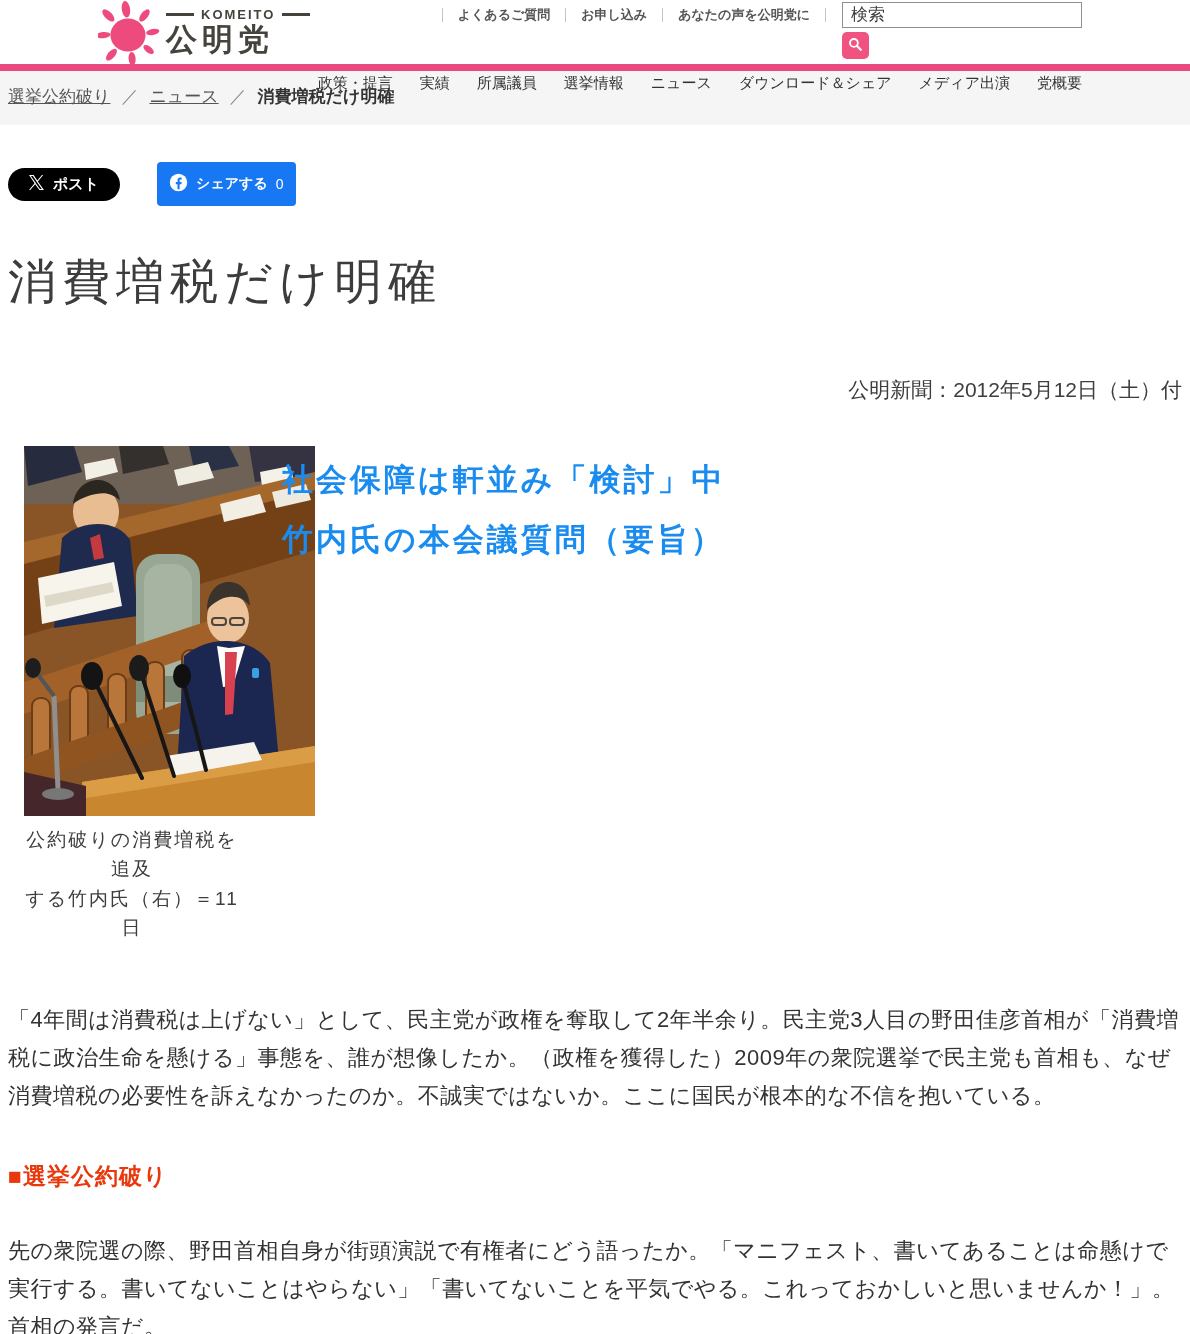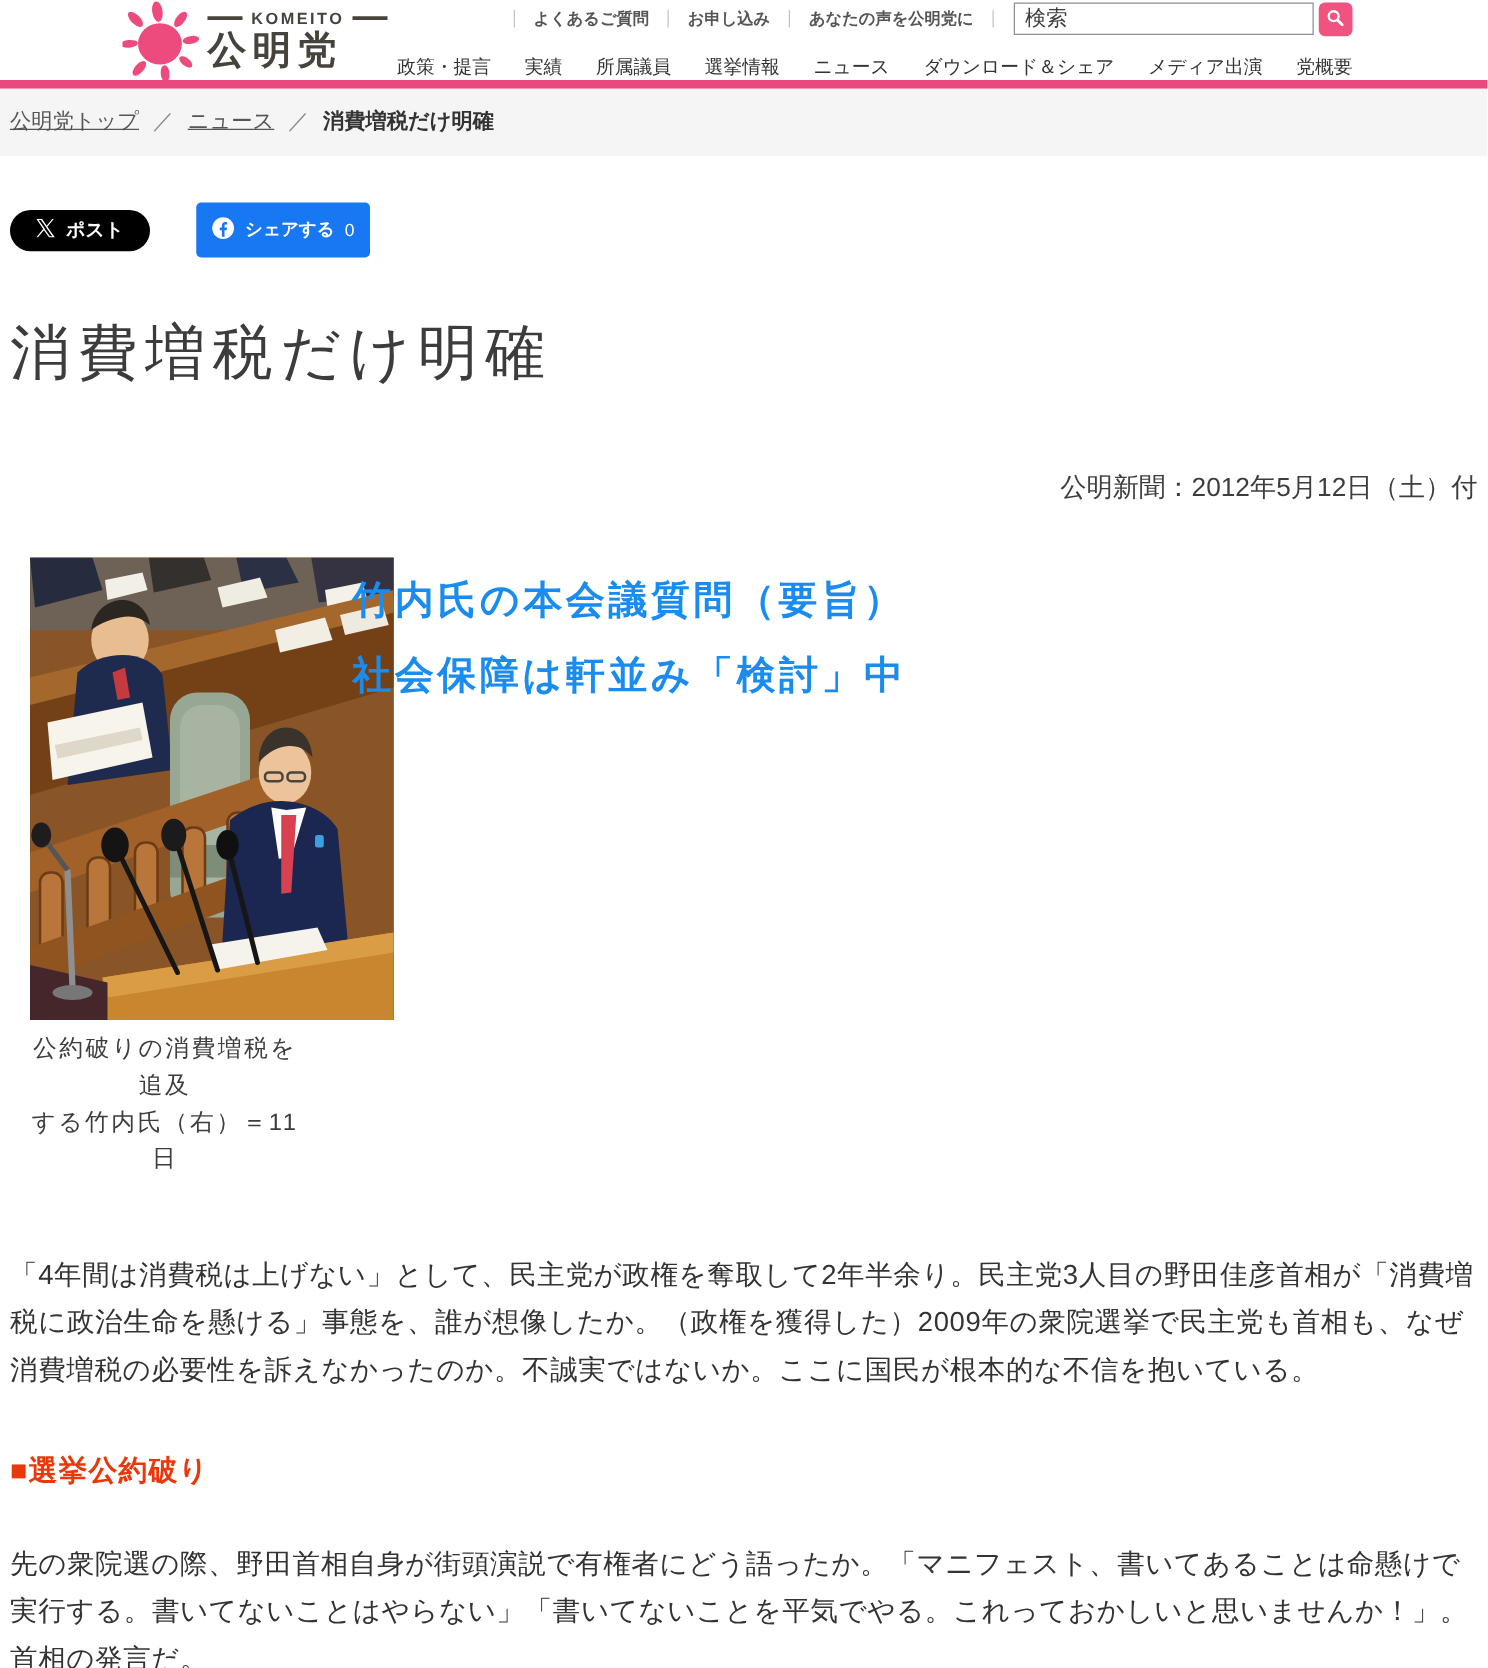--- a/index.html
+++ b/index.html
@@ -27,21 +27,21 @@
   .party-name {
     font-size:31px; font-weight:bold; color:#45433c;
     letter-spacing:5px; line-height:1.05; margin-top:2px;
   }
 
   .header-right { position:absolute; right:108px; top:2px; display:flex; flex-direction:column; align-items:flex-end; }
   .header-top-row { display:flex; align-items:flex-start; }
   .utility-nav { display:flex; align-items:center; font-size:13px; color:#555; margin-top:6px;font-weight:bold; }
   .utility-nav a { color:#555; padding:0 15px; border-left:1px solid #c4c4c4; line-height:14px; }
   .utility-nav::after { content:""; height:14px; border-left:1px solid #c4c4c4; margin-right:16px; }
-  .search-box { display:flex; align-items:flex-start; gap:4px; }
+  .search-box { display:flex; align-items:flex-start; gap:4px;flex-direction:column; }
   .search-input {
     width:240px; height:26px; border:1px solid #8f8f8f; background:#fff;
     font-size:17px; padding:0 8px; color:#333;
     font-family:"Liberation Sans","DejaVu Sans",sans-serif;
   }
   .search-input::placeholder { color:#3f3f3f; opacity:1; }
   .search-button {
     width:27px; height:27px; border:none; border-radius:5px;
     background:#f0537f; display:flex; align-items:center; justify-content:center; cursor:pointer;
   }
@@ -161,21 +161,21 @@
       <a>メディア出演</a>
       <a>党概要</a>
     </nav>
   </div>
 </header>
 
 <div class="pink-bar"></div>
 
 <div class="breadcrumb-strip">
   <nav class="breadcrumb">
-    <a>公明党トップ</a>
+    <a>選挙公約破り</a>
     <span class="crumb-sep">／</span>
     <a>ニュース</a>
     <span class="crumb-sep">／</span>
     <span class="crumb-current">消費増税だけ明確</span>
   </nav>
 </div>
 
 <main class="content">
 
   <div class="social-row">
@@ -274,22 +274,22 @@
           <ellipse cx="9" cy="222" rx="8" ry="10" fill="#1d1d1d"></ellipse>
         </svg>
       </div>
       <figcaption class="photo-caption">
         <span>公約破りの消費増税を追及</span>
         <span>する竹内氏（右）＝11日</span>
       </figcaption>
     </figure>
 
     <div class="article-headline">
+      <div class="headline-line">社会保障は軒並み「検討」中</div>
       <div class="headline-line">竹内氏の本会議質問（要旨）</div>
-      <div class="headline-line">社会保障は軒並み「検討」中</div>
     </div>
   </div>
 
   <p class="body-paragraph p1">「4年間は消費税は上げない」として、民主党が政権を奪取して2年半余り。民主党3人目の野田佳彦首相が「消費増税に政治生命を懸ける」事態を、誰が想像したか。（政権を獲得した）2009年の衆院選挙で民主党も首相も、なぜ消費増税の必要性を訴えなかったのか。不誠実ではないか。ここに国民が根本的な不信を抱いている。</p>
 
   <h3 class="section-heading">■選挙公約破り</h3>
 
   <p class="body-paragraph p2">先の衆院選の際、野田首相自身が街頭演説で有権者にどう語ったか。「マニフェスト、書いてあることは命懸けで実行する。書いてないことはやらない」「書いてないことを平気でやる。これっておかしいと思いませんか！」。首相の発言だ。</p>
 
 </main>

